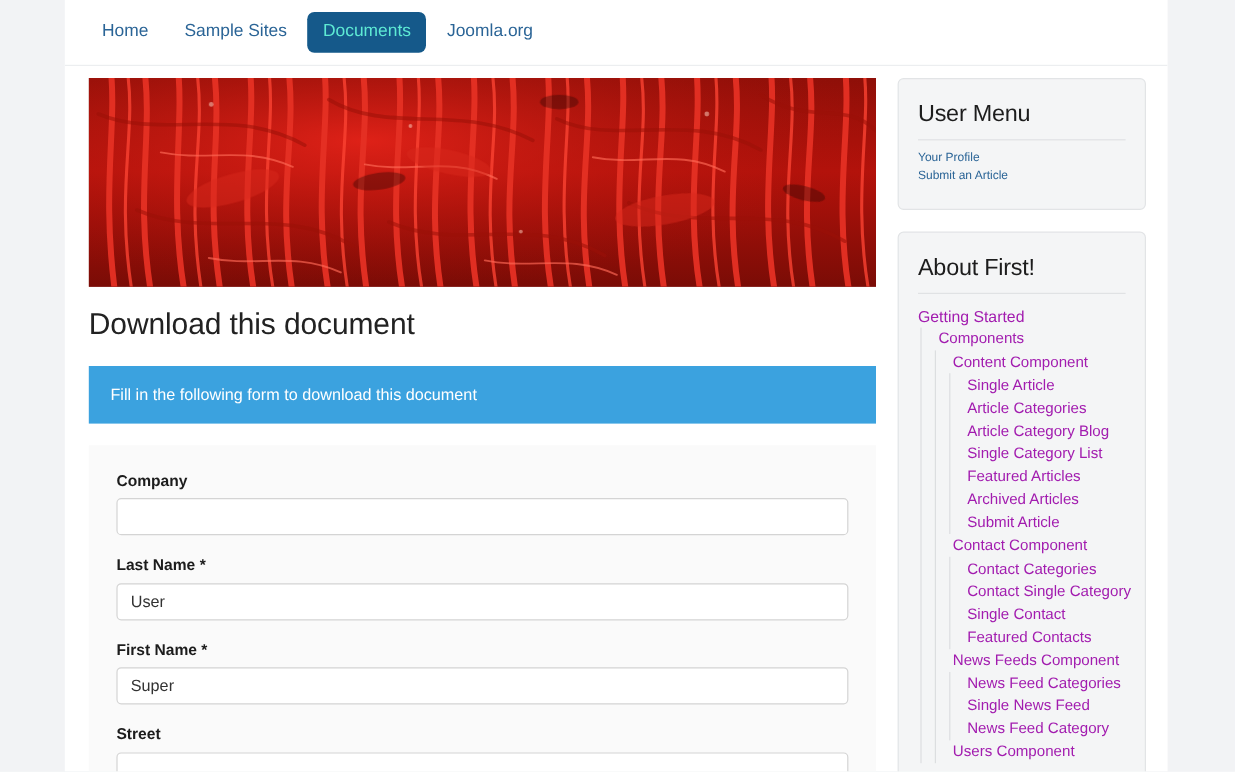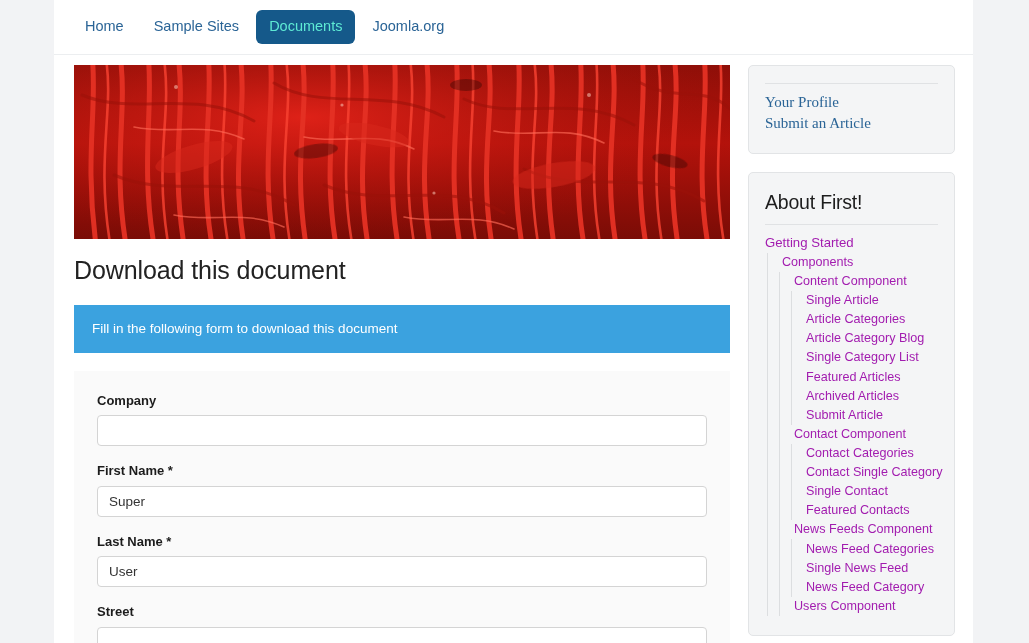--- a/index.html
+++ b/index.html
@@ -137,27 +137,26 @@
     line-height: 1.25;
     letter-spacing: -0.2px;
   }
   .module-rule {
     height: 1px;
     background: #e0e2e4;
     margin: 0 0 8px 0;
   }
   .module-link {
     display: block;
-    font-size: 15px;
+    font-size: 10px;
     color: #2a6496;
     text-decoration: none;
     line-height: 1.28;
     padding: 1px 0;
     cursor: pointer;
-    font-family: Liberation Serif, serif;
   }
 
   
   .tree { list-style: none; margin: 0; padding: 0; }
   .tree ul {
     list-style: none;
     margin: 0;
     padding-left: 9px;
     border-left: 1px solid #dcdee0;
     margin-left: 2px;
@@ -285,38 +284,39 @@
         <h1 class="page-title">Download this document</h1>
 
         <div class="alert">Fill in the following form to download this document</div>
 
         <div class="form-card" id="form-card">
             <div class="field">
               <label class="field-label">Company</label>
               <input type="text" class="field-input" style="">
             </div>
             <div class="field">
+              <label class="field-label">Last Name *</label>
+              <input type="text" class="field-input" value="User" style="">
+            </div>
+            <div class="field">
               <label class="field-label">First Name *</label>
               <input type="text" class="field-input" value="Super" style="">
-            </div>
-            <div class="field">
-              <label class="field-label">Last Name *</label>
-              <input type="text" class="field-input" value="User" style="">
             </div>
             <div class="field">
               <label class="field-label">Street</label>
               <input type="text" class="field-input" style="">
             </div>
           </div>
 
       </div>
 
       <div class="side-col">
 
         <div class="module">
+          <h2 class="module-title">User Menu</h2>
           <div class="module-rule"></div>
           <div id="user-menu-links">
               <a class="module-link">Your Profile</a>
               <a class="module-link">Submit an Article</a>
             </div>
         </div>
 
         <div class="module">
           <h2 class="module-title">About First!</h2>
           <div class="module-rule"></div>

